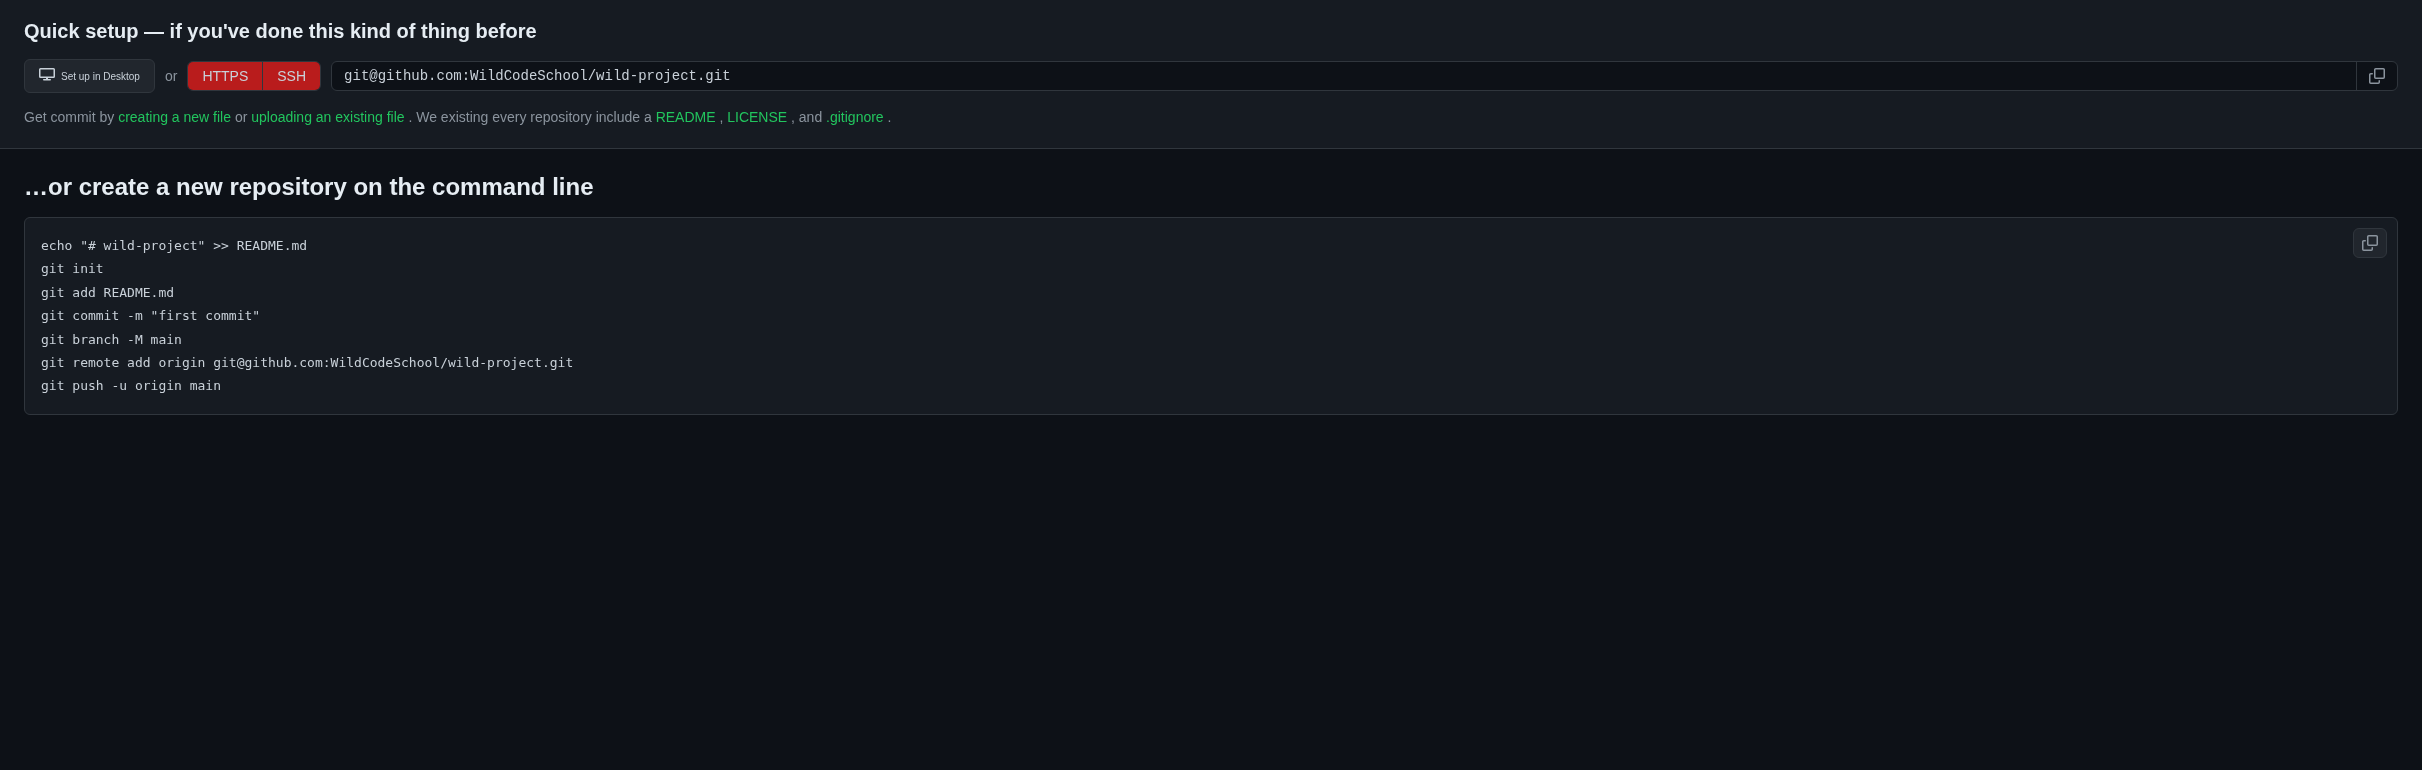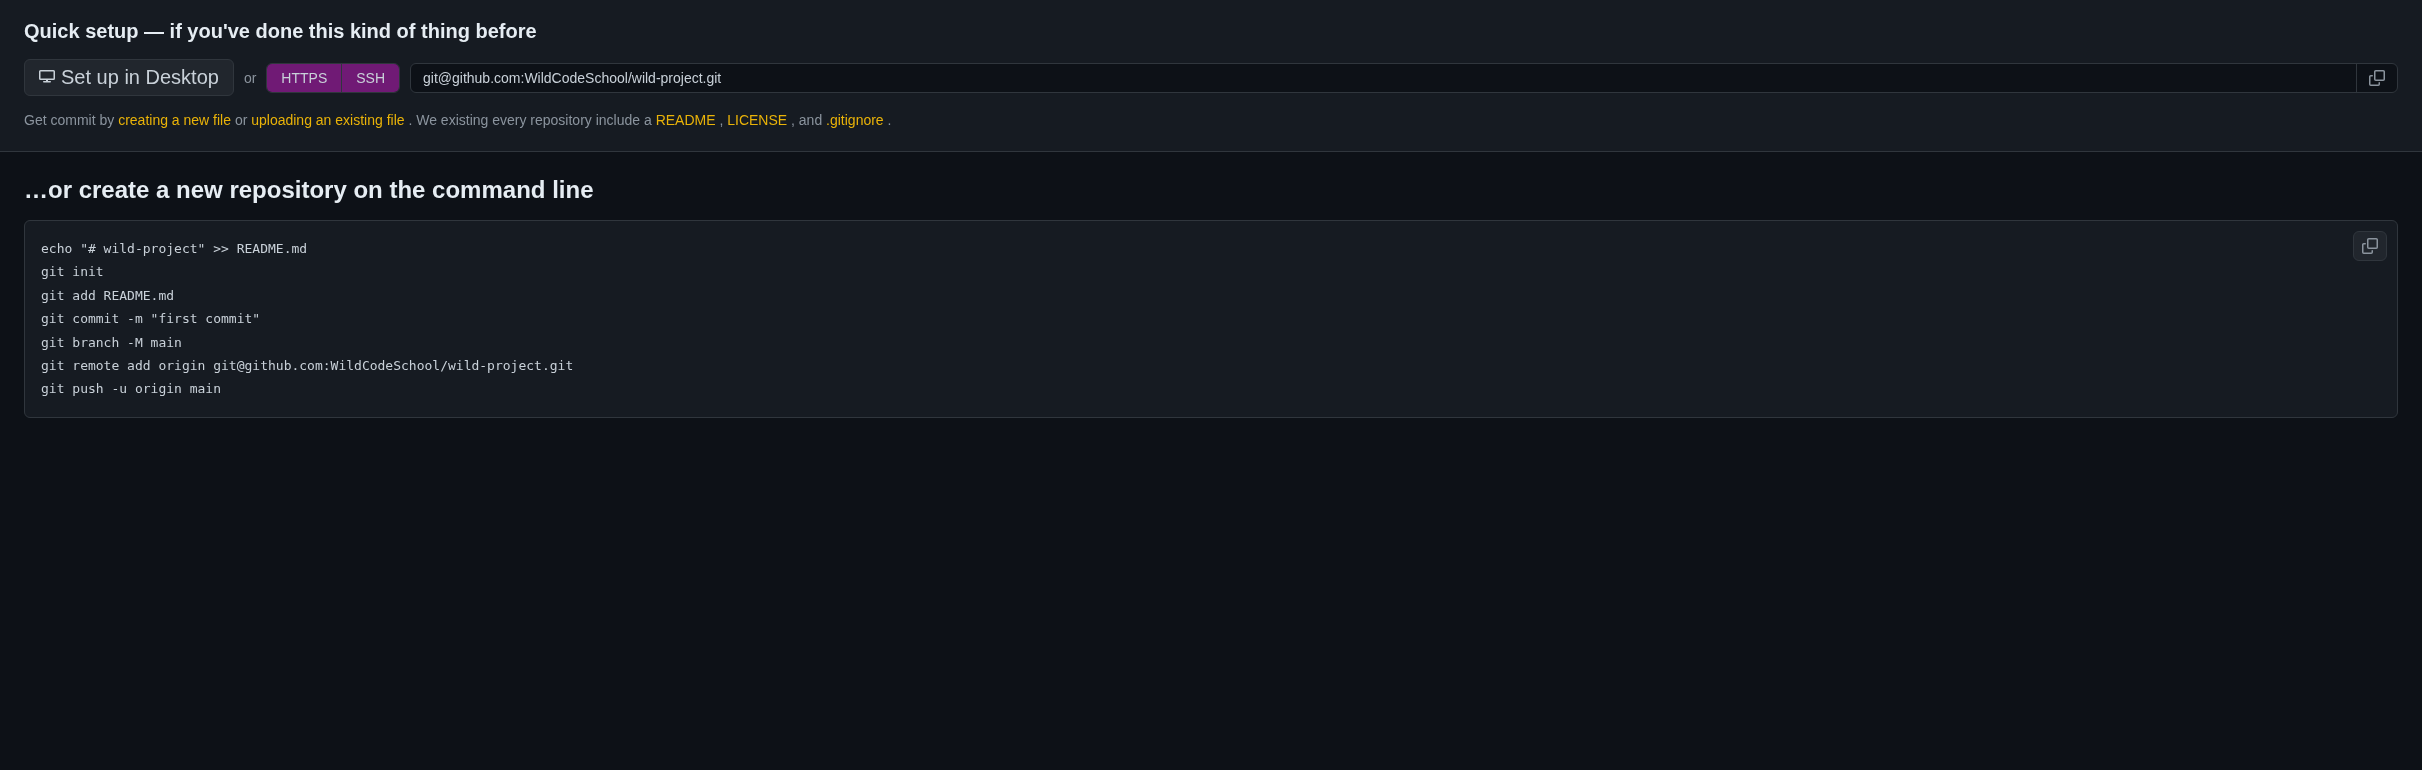--- a/index.html
+++ b/index.html
@@ -39,21 +39,21 @@
 
     .setup-desktop-btn {
       display: flex;
       align-items: center;
       gap: 6px;
       background-color: #21262d;
       border: 1px solid #30363d;
       border-radius: 6px;
       color: #c9d1d9;
       padding: 6px 14px;
-      font-size: 20px;
+      font-size: 10px;
       cursor: pointer;
       white-space: nowrap;
     }
 
     .desktop-icon {
       font-size: 16px;
     }
 
     .or-text {
       color: #8b949e;
@@ -61,21 +61,21 @@
     }
 
     .protocol-group {
       display: flex;
       border: 1px solid #30363d;
       border-radius: 6px;
       overflow: hidden;
     }
 
     .protocol-btn {
-      background-color: #701a75;
+      background-color: #b91c1c;
       border: none;
       border-right: 1px solid #30363d;
       color: #c9d1d9;
       padding: 6px 14px;
       font-size: 14px;
       cursor: pointer;
       text-align: center;
     }
 
     .protocol-btn:last-child {
@@ -93,21 +93,21 @@
     }
 
     .clone-url-input {
       flex: 1;
       background: transparent;
       border: none;
       color: #c9d1d9;
       font-size: 14px;
       padding: 6px 12px;
       outline: none;
-      font-family: Liberation Sans, sans-serif;
+      font-family: Liberation Mono, monospace;
     }
 
     .copy-btn {
       background: transparent;
       border: none;
       border-left: 1px solid #30363d;
       color: #8b949e;
       cursor: pointer;
       padding: 6px 12px;
       display: flex;
@@ -120,21 +120,21 @@
       height: 16px;
     }
 
     .get-started-text {
       color: #8b949e;
       font-size: 14px;
       line-height: 1.5;
     }
 
     .get-started-text a {
-      color: #eab308;
+      color: #22c55e;
       text-decoration: none;
     }
 
     .command-line-section {
       background-color: #0d1117;
       padding: 24px 24px 24px 24px;
     }
 
     .command-line-title {
       font-size: 24px;

